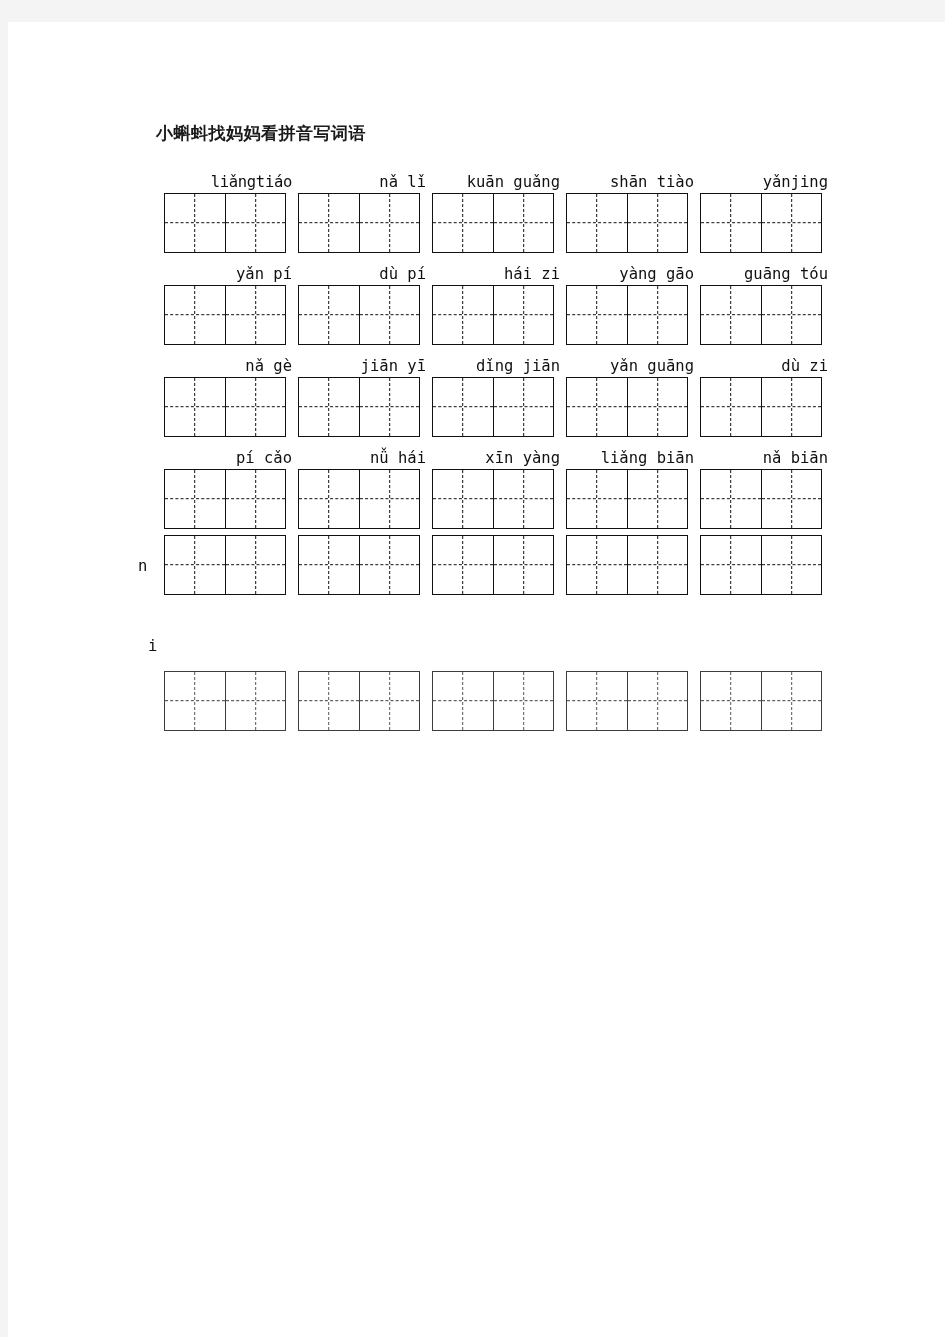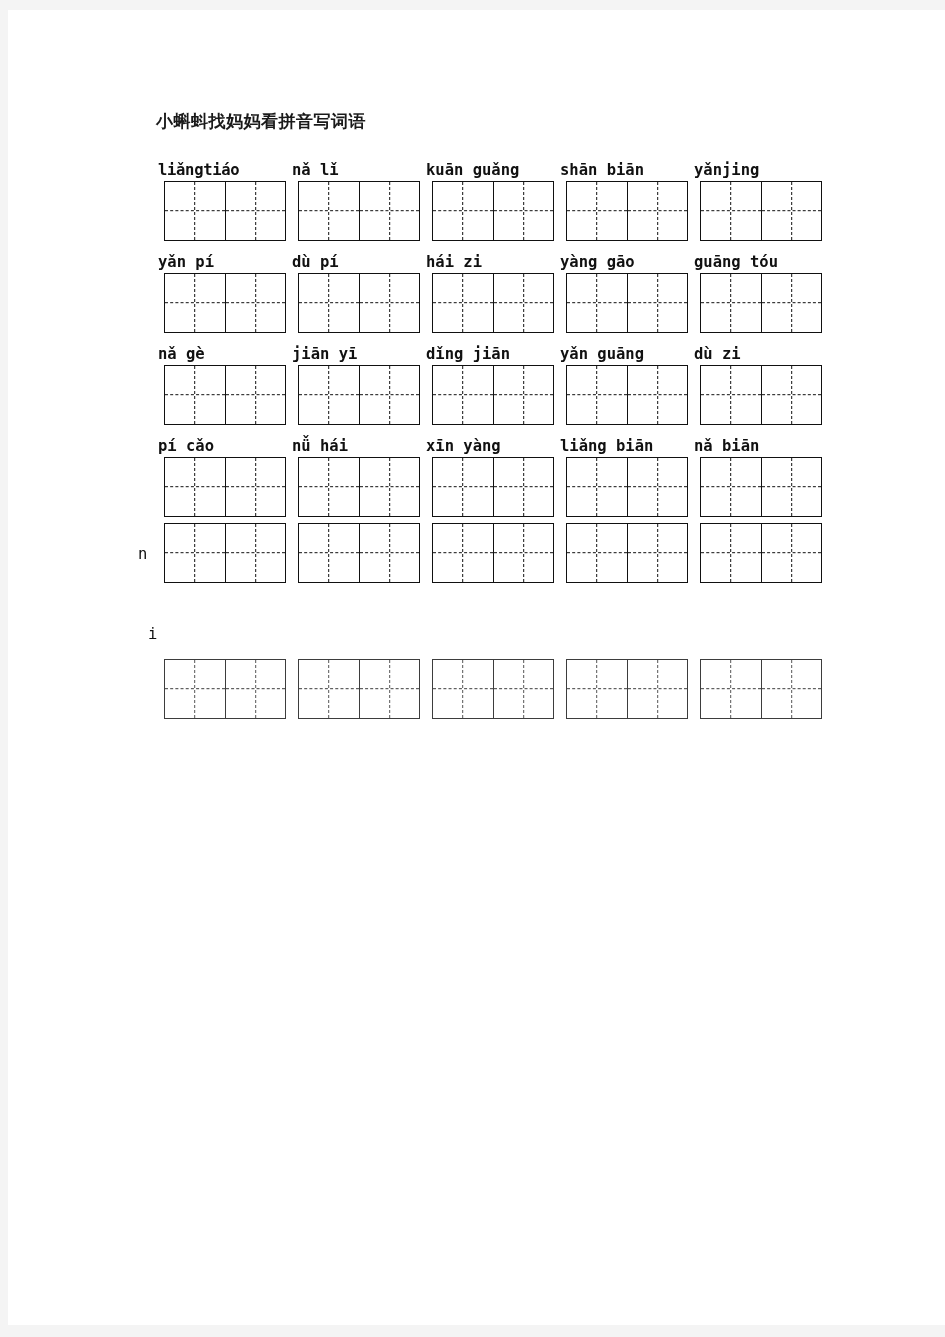--- a/index.html
+++ b/index.html
@@ -9,21 +9,21 @@
   body {
     width: 945px;
     height: 1337px;
     background: #f4f4f4;
     font-family: "Liberation Serif", serif;
     overflow: hidden;
   }
   .page {
     position: absolute;
     left: 8px;
-    top: 10px;
+    top: 22px;
     width: 937px;
     height: 1315px;
     background: #ffffff;
   }
   .content {
     position: absolute;
     left: 140px;
     top: 100px;
     width: 720px;
   }
@@ -41,23 +41,22 @@
     font-family: "DejaVu Sans Mono", monospace;
     font-size: 15.5px;
     color: #111111;
     height: 24px;
     align-items: flex-end;
     margin-bottom: 2px;
     padding-left: 10px;
   }
   .pinyin-cell {
     width: 134px;
-    text-align: left;
+    text-align: right;
     white-space: nowrap;
-    font-weight: bold;
   }
   .pinyin-cell.tight {
     letter-spacing: -0.3px;
   }
   
   .grid-row {
     display: flex;
     margin-bottom: 6px;
     padding-left: 10px;
   }
@@ -132,21 +131,21 @@
 
 <div class="page">
   <div class="content">
 
     <h1 class="doc-title">小蝌蚪找妈妈看拼音写词语</h1>
 
     <div class="pinyin-row">
       <span class="pinyin-cell tight">liǎngtiáo</span>
       <span class="pinyin-cell">nǎ lǐ</span>
       <span class="pinyin-cell">kuān guǎng</span>
-      <span class="pinyin-cell">shān biān</span>
+      <span class="pinyin-cell">shān tiào</span>
       <span class="pinyin-cell">yǎnjing</span>
     </div>
     <div class="grid-row">
       <div class="grid-slot">
           <div class="tzg">
             <div class="cell"></div>
             <div class="cell"></div>
           </div>
         </div>
       <div class="grid-slot">

